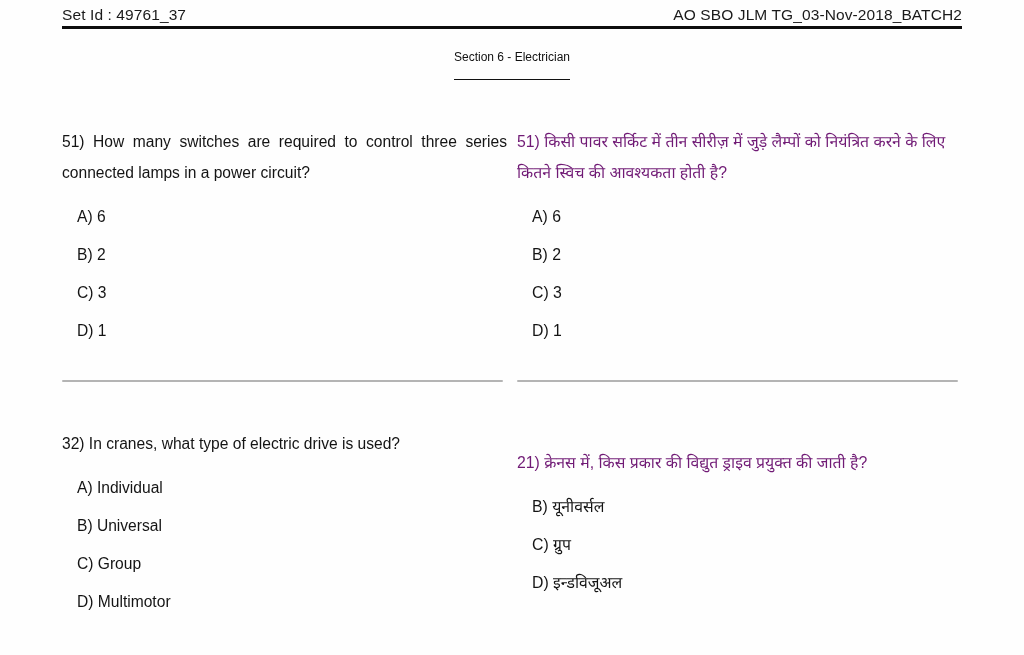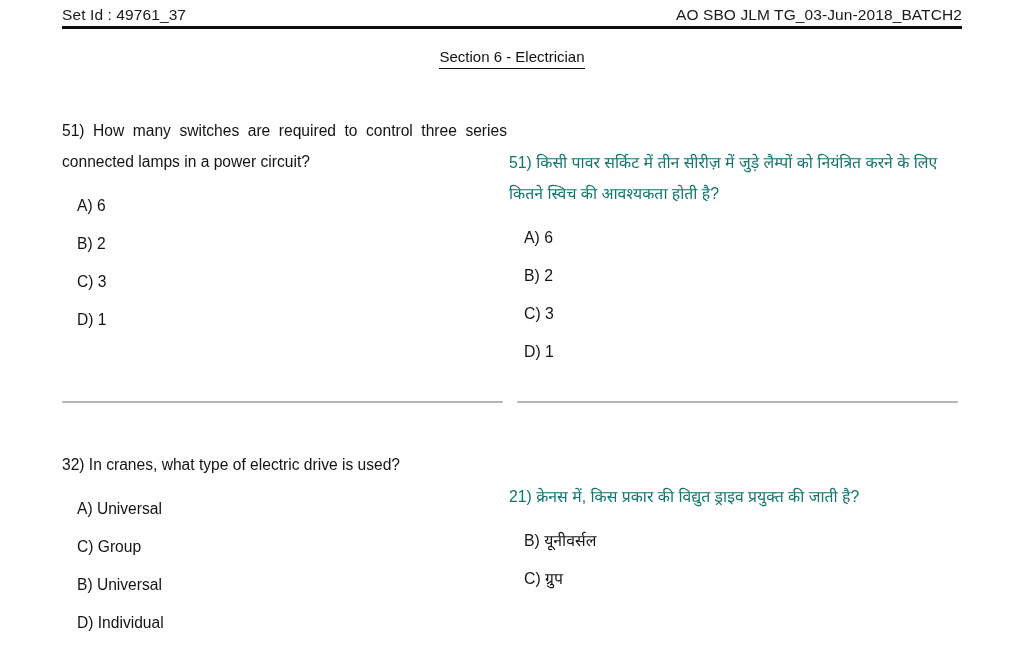--- a/index.html
+++ b/index.html
@@ -52,54 +52,54 @@
     background: #0d0d0d;
   }
 
   
   .section-title-wrap {
     text-align: center;
     margin-top: 17px;
   }
   .section-title {
     display: inline-block;
-    font-size: 15px;
+    font-size: 12px;
     line-height: 20px;
     color: #111;
     border-bottom: 1.6px solid #111;
-    padding-bottom: 1px;
+    padding-bottom: 12px;
   }
 
   
   .qblock {
     display: flex;
-    gap: 2px;
+    gap: 10px;
     margin-top: 46px;
+    align-items: center;
   }
 
   .col {
     width: 445px;
     flex: 0 0 445px;
   }
   .col-en .qtext {
     text-align: justify;
     text-justify: inter-word;
   }
 
   .qtext {
     font-size: 15.6px;
     line-height: 31px;
     color: #141414;
   }
   .qtext-hi {
     font-size: 15.8px;
     line-height: 31px;
-    color: #0f766e;
+    color: #701a75;
     font-family: "Liberation Sans", "DejaVu Sans", sans-serif;
-    margin-top: 32px;
   }
 
   .options {
     margin-top: 10px;
   }
   .option {
     font-size: 15.6px;
     line-height: 38px;
     color: #141414;
     padding-left: 15px;
@@ -132,21 +132,21 @@
   }
 </style>
 </head>
 <body>
 
 <div class="page">
 
   <div class="header">
     <div class="header-row">
       <div class="header-left">Set Id : 49761_37</div>
-      <div class="header-right">AO SBO JLM TG_03-Jun-2018_BATCH2</div>
+      <div class="header-right">AO SBO JLM TG_03-Nov-2018_BATCH2</div>
     </div>
     <div class="header-rule"></div>
   </div>
 
   <div class="section-title-wrap">
     <span class="section-title">Section 6 - Electrician</span>
   </div>
 
   <div class="qblock">
     <div class="col col-en">
@@ -171,31 +171,32 @@
 
   <div class="divider-row">
     <div class="divider"></div>
     <div class="divider"></div>
   </div>
 
   <div class="qblock">
     <div class="col col-en">
       <div class="qtext">32) In cranes, what type of electric drive is used?</div>
       <div class="options">
-        <div class="option">A) Universal</div>
+        <div class="option">A) Individual</div>
+        <div class="option">B) Universal</div>
         <div class="option">C) Group</div>
-        <div class="option">B) Universal</div>
-        <div class="option">D) Individual</div>
+        <div class="option">D) Multimotor</div>
       </div>
     </div>
     <div class="col col-hi">
       <div class="qtext-hi">21) क्रेनस में, किस प्रकार की विद्युत ड्राइव प्रयुक्त की जाती है?</div>
       <div class="options">
         <div class="option-hi">B) यूनीवर्सल</div>
         <div class="option-hi">C) ग्रुप</div>
+        <div class="option-hi">D) इन्डविजूअल</div>
       </div>
     </div>
   </div>
 
   <div class="divider-row bottom">
     <div class="divider"></div>
     <div class="divider"></div>
   </div>
 
 </div>

